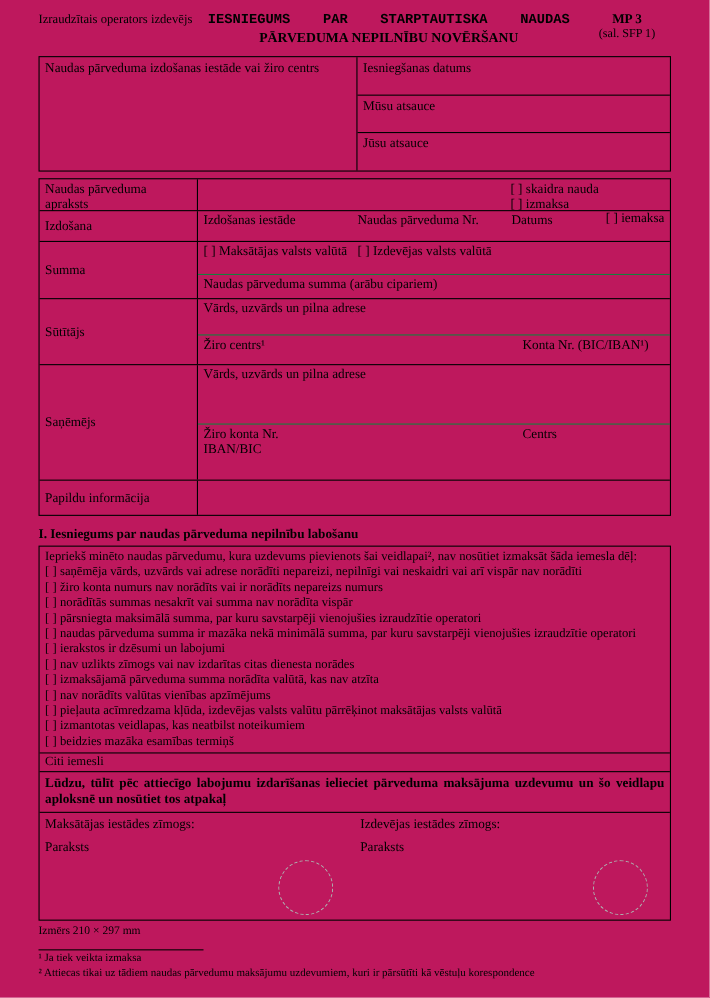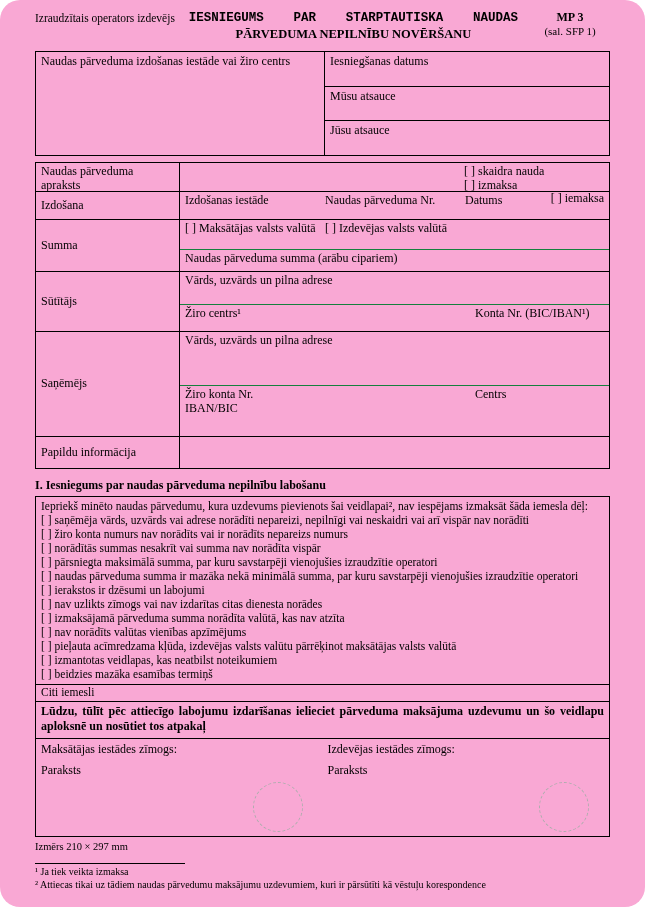--- a/index.html
+++ b/index.html
@@ -1,21 +1,21 @@
 <!DOCTYPE html>
 <html><head>
 <meta charset="utf-8">
 <style>
   * { box-sizing: border-box; }
   html, body { margin: 0; padding: 0; }
   body {
     width: 645px; height: 907px; background: #ffffff; color: #000;
     font-family: "Liberation Serif", serif; font-size: 12px;
   }
-  .page { width: 645px; height: 907px; padding: 10px 35px 0 35px; overflow: hidden; background: #f9a8d4; border-radius: 20px; }
+  .page { width: 645px; height: 907px; padding: 10px 35px 0 35px; overflow: hidden; background: #be185d; }
 
   
   .hdr { display: flex; align-items: flex-start; }
   .hdr-left { white-space: nowrap; font-size: 11.5px; padding-top: 2px; margin-right: 8px; }
   .hdr-title { flex: 1; font-weight: bold; font-size: 12.5px; line-height: 16px; padding: 0 6px; }
   .hdr-title .t1 { text-align: justify; text-align-last: justify; font-family: Liberation Mono, monospace; -moz-text-align-last: justify; }
   .hdr-title .t2 { text-align: center; }
   .hdr-right { width: 80px; text-align: center; margin-left: 6px; }
   .hdr-right .code { font-weight: bold; }
   .hdr-right .ref { font-size: 11px; }
@@ -178,21 +178,21 @@
     <div class="row h32">
       <div class="label-col">Papildu informācija</div>
       <div class="content-col"></div>
     </div>
   </div>
 
   <div class="sec-heading">I. Iesniegums par naudas pārveduma nepilnību labošanu</div>
 
   <div class="big-box">
     <div class="reasons">
-      <div>Iepriekš minēto naudas pārvedumu, kura uzdevums pievienots šai veidlapai², nav iespējams izmaksāt šāda iemesla dēļ:</div>
+      <div>Iepriekš minēto naudas pārvedumu, kura uzdevums pievienots šai veidlapai², nav nosūtiet izmaksāt šāda iemesla dēļ:</div>
       <div class="reason">
         <span class="cb">[ ]</span><span>saņēmēja vārds, uzvārds vai adrese norādīti nepareizi, nepilnīgi vai neskaidri vai arī vispār nav norādīti</span>
       </div>
       <div class="reason">
         <span class="cb">[ ]</span><span>žiro konta numurs nav norādīts vai ir norādīts nepareizs numurs</span>
       </div>
       <div class="reason">
         <span class="cb">[ ]</span><span>norādītās summas nesakrīt vai summa nav norādīta vispār</span>
       </div>
       <div class="reason">

